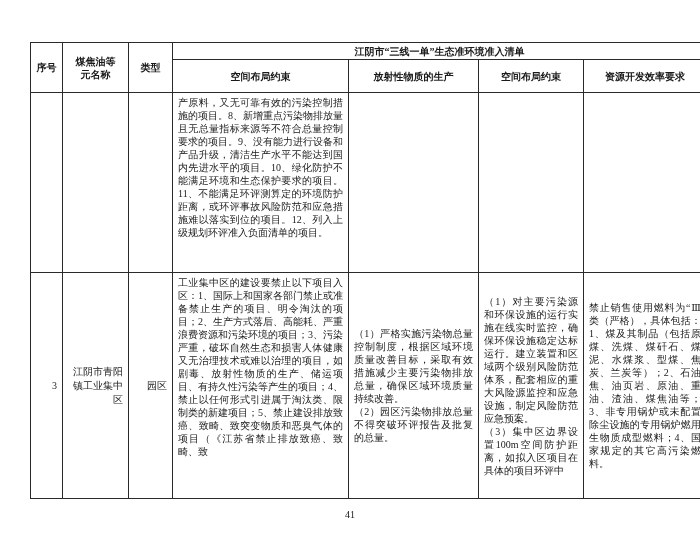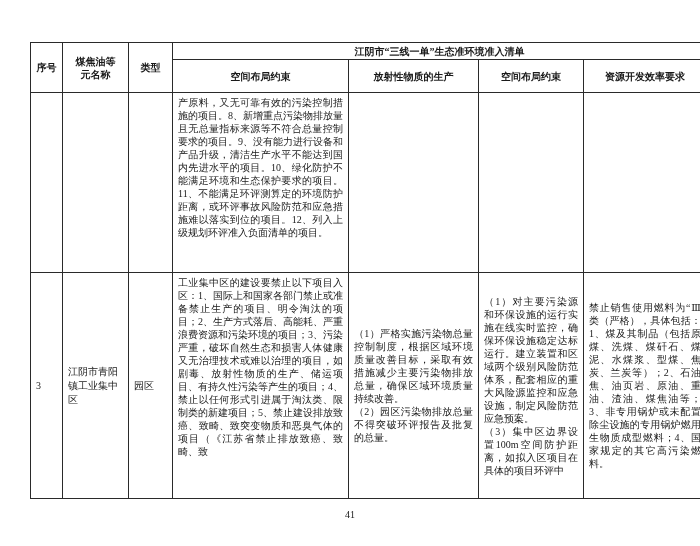--- a/index.html
+++ b/index.html
@@ -27,21 +27,21 @@
   .doc-table th{
     font-size:10px;
     font-weight:bold;
     text-align:center;
     line-height:13px;
     padding:1px 2px;
   }
   .title-row th{height:14px;}
   .sub-row th{height:30px;text-align:center;}
   td.center-cell{
-    text-align:left;
+    text-align:right;
     font-size:10px;
     line-height:14px;
   }
   td.content-cell{
     font-size:10px;
     line-height:13px;
     text-align:justify;
     vertical-align:middle;
     white-space:pre-line;
     padding:3px 5px;

